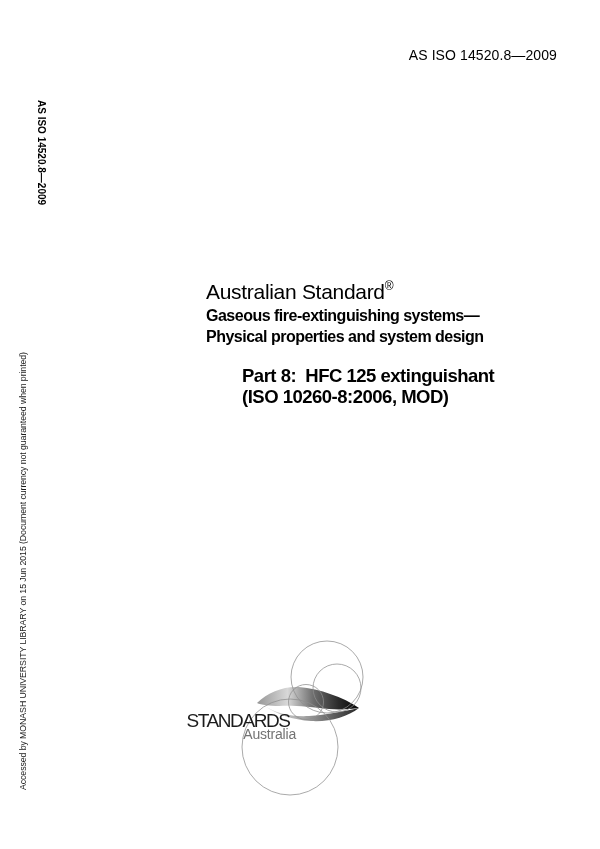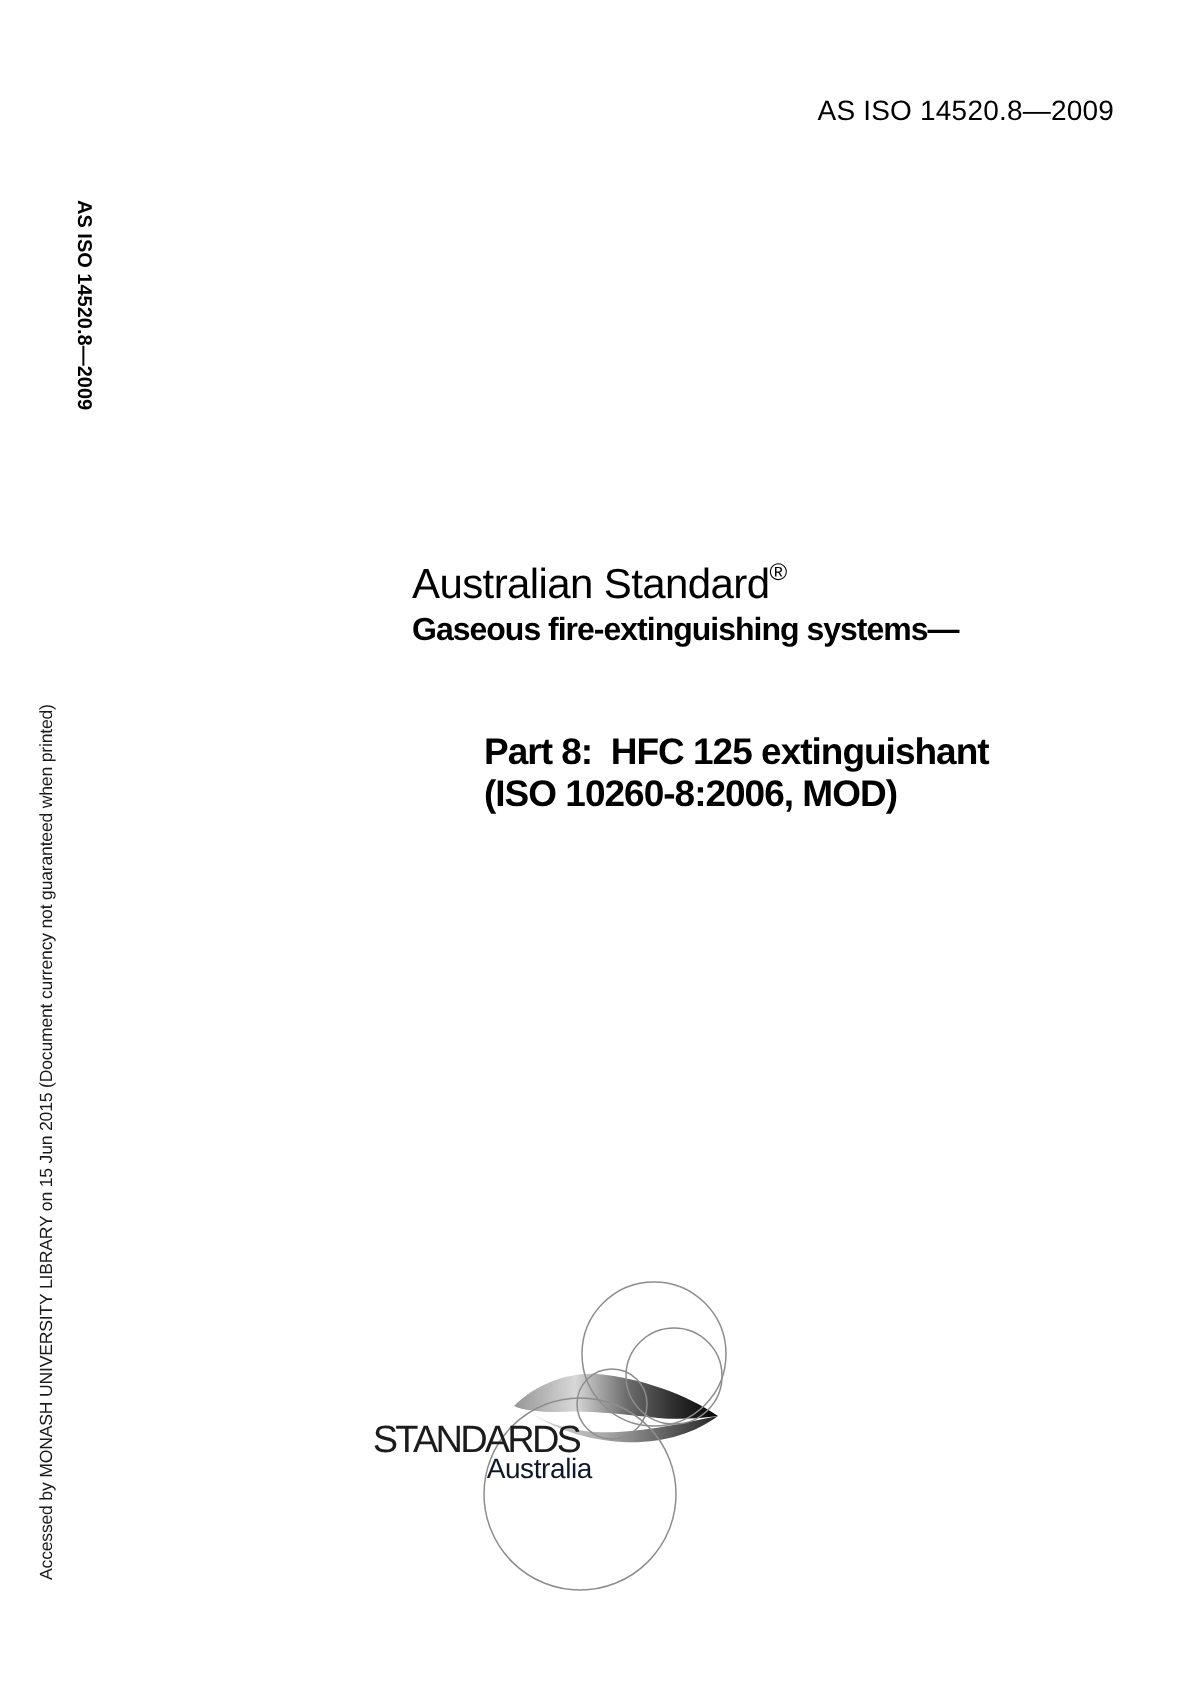--- a/index.html
+++ b/index.html
@@ -111,38 +111,39 @@
   }
   .logo-region {
     position: absolute;
     left: 180px;
     top: 727px;
     width: 116px;
     text-align: right;
     font-size: 14px;
     letter-spacing: -0.2px;
     line-height: 14px;
-    color: #0f172a;
+    color: #737373;
   }
 </style>
 </head>
 <body>
 
 <div class="page">
 
   <div class="header-code">AS ISO 14520.8—2009</div>
 
   <div class="spine-code">AS ISO 14520.8—2009</div>
 
   <div class="access-notice">Accessed by MONASH UNIVERSITY LIBRARY on 15 Jun 2015 (Document currency not guaranteed when printed)</div>
 
   <div class="std-label"><span>Australian Standard</span><sup>®</sup></div>
 
   <div class="title-block">
     <div>Gaseous fire-extinguishing systems—</div>
+    <div>Physical properties and system design</div>
   </div>
 
   <div class="part-block">
     <div class="pre">Part 8:  HFC 125 extinguishant</div>
     <div class="pre">(ISO 10260-8:2006, MOD)</div>
   </div>
 
   <svg class="logo-art" viewBox="0 0 200 175" aria-hidden="true">
     <defs>
       <linearGradient id="gwaveA" gradientUnits="userSpaceOnUse" x1="77" y1="70" x2="179" y2="70">

